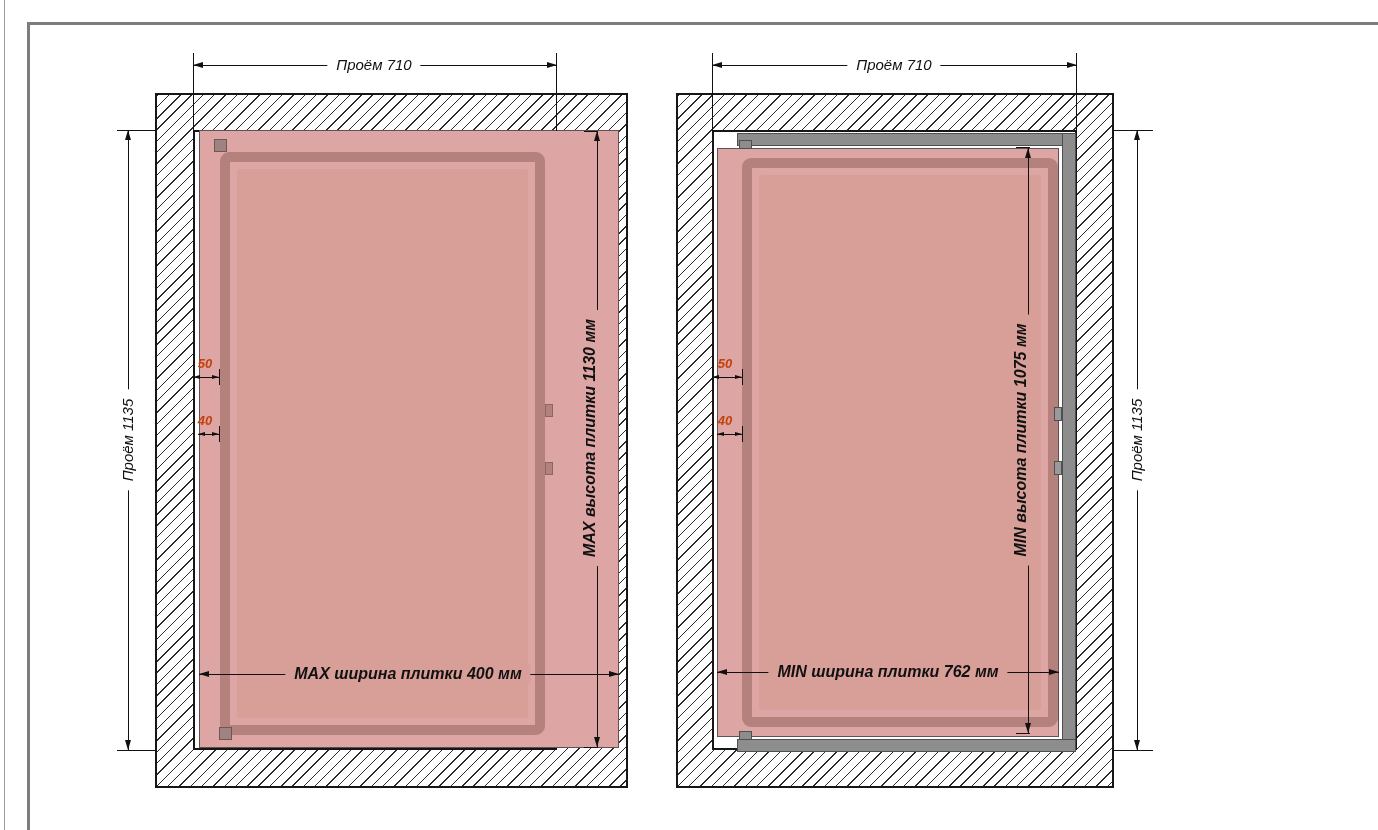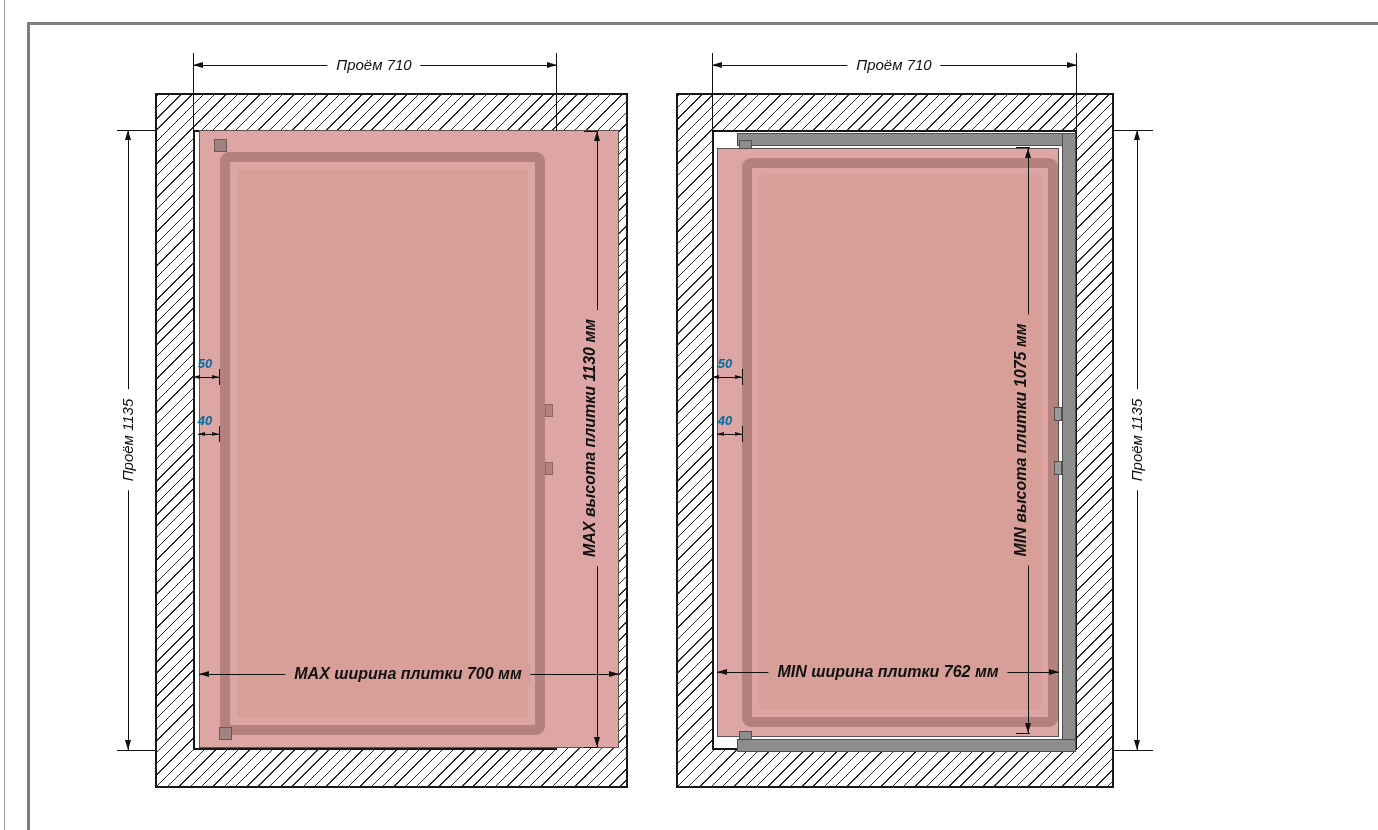--- a/index.html
+++ b/index.html
@@ -39,21 +39,21 @@
   .arr.d{border-left:3px solid transparent;border-right:3px solid transparent;border-top:10px solid #111;}
   .arr.sl{border-top:2px solid transparent;border-bottom:2px solid transparent;border-right:7px solid #111;}
   .arr.sr{border-top:2px solid transparent;border-bottom:2px solid transparent;border-left:7px solid #111;}
 
   .dim-label{font-style:italic;font-size:15px;color:#111;background:#fff;padding:0 9px;
              white-space:nowrap;transform:translate(-50%,-50%);line-height:1.2;}
   .dim-label.rot{transform:translate(-50%,-50%) rotate(-90deg);}
   .dim-label.bold{font-weight:700;font-size:16px;}
   .dim-label.on-panel{background:#d89f98;}
   .dim-label.on-tile{background:#dda6a4;}
-  .dim-small{font-style:italic;font-weight:600;font-size:13px;color:#0369a1;background:transparent;
+  .dim-small{font-style:italic;font-weight:600;font-size:13px;color:#c2410c;background:transparent;
              padding:0;white-space:nowrap;transform:translate(-50%,-50%);}
 </style>
 </head>
 <body>
 
 <div class="canvas">
 
   <div class="abs edge-line"></div>
   <div class="abs sheet-frame"></div>
 
@@ -91,21 +91,21 @@
 
     <div class="abs hline" style="left:198px;top:434px;width:21px;"></div>
     <div class="abs arr sl" style="left:198px;top:432px;"></div>
     <div class="abs arr sr" style="left:212px;top:432px;"></div>
     <div class="abs tickv" style="left:219px;top:426px;"></div>
     <span class="abs dim-small" style="left:205px;top:420px;">40</span>
 
     <div class="abs hline" style="left:199px;top:674px;width:420px;"></div>
     <div class="abs arr l" style="left:199px;top:671px;"></div>
     <div class="abs arr r" style="left:609px;top:671px;"></div>
-    <span class="abs dim-label bold on-panel" style="left:408px;top:674px;">MAX ширина плитки 700 мм</span>
+    <span class="abs dim-label bold on-panel" style="left:408px;top:674px;">MAX ширина плитки 400 мм</span>
 
     <div class="abs vline" style="left:597px;top:131px;height:616px;"></div>
     <div class="abs arr u" style="left:594px;top:131px;"></div>
     <div class="abs arr d" style="left:594px;top:737px;"></div>
     <div class="abs tickh" style="left:584px;top:131px;"></div>
     <div class="abs tickh" style="left:584px;top:747px;"></div>
     <span class="abs dim-label bold rot on-tile" style="left:590px;top:438px;">MAX высота плитки 1130 мм</span>
   </div>
 
   <div>

